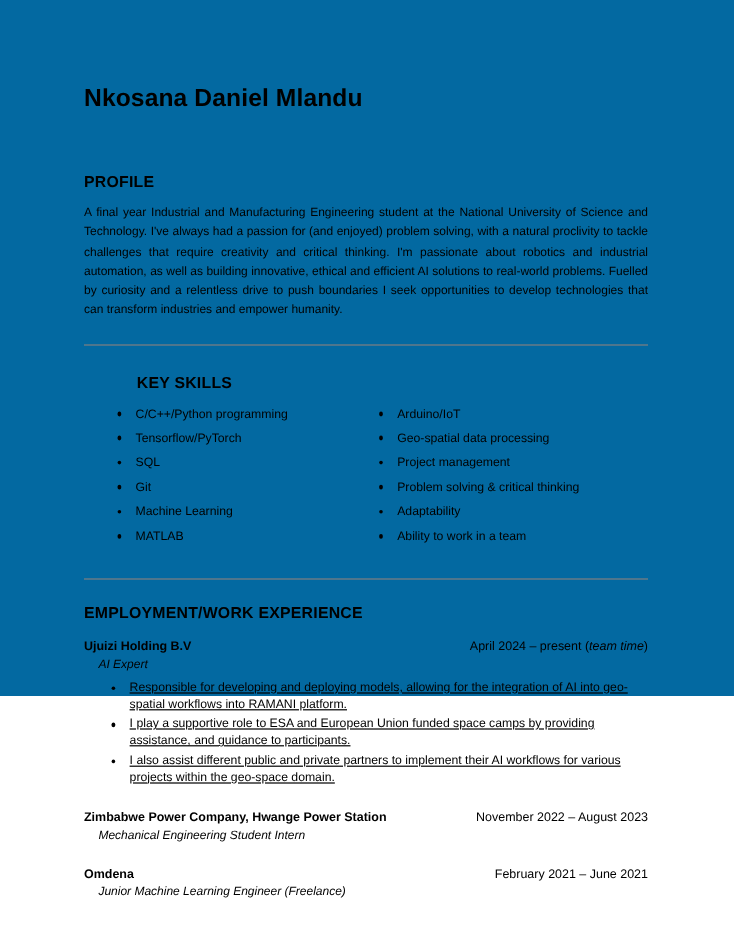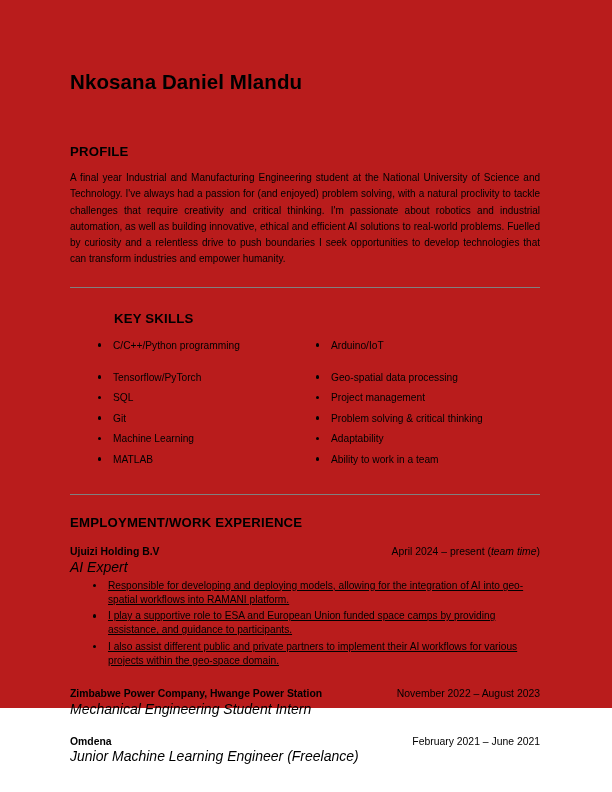--- a/index.html
+++ b/index.html
@@ -12,22 +12,22 @@
     height: 792px;
     font-family: "Liberation Sans", sans-serif;
     color: #000000;
     position: relative;
     overflow: hidden;
   }
   .page {
     position: absolute;
     left: 0; top: 0;
     width: 612px;
-    height: 708px;
-    background: #b91c1c;
+    height: 580px;
+    background: #0369a1;
   }
   .content {
     position: absolute;
     left: 70px;
     top: 64px;
     width: 470px;
   }
 
   
   .header {
@@ -96,21 +96,21 @@
   }
   .skills-col.left  { padding-left: 27px; }
   .skills-col.right { padding-left: 10px; }
   .skill {
     position: relative;
     font-size: 10.2px;
     line-height: 13px;
     padding-left: 16px;
     margin-bottom: 7.5px;
   }
-  .skill.tight { margin-bottom: 19px; }
+  .skill.tight { margin-bottom: 7px; }
   .skill .dot {
     position: absolute;
     left: 1px;
     top: 4.5px;
     width: 3.4px;
     height: 3.4px;
     background: #000;
     border-radius: 50%;
   }
 
@@ -130,23 +130,24 @@
     white-space: nowrap;
   }
   .job-dates {
     font-weight: normal;
     white-space: nowrap;
     text-align: right;
   }
   .job-dates i { font-style: italic; }
   .job-role {
     font-style: italic;
-    font-size: 14px;
+    font-size: 10px;
     line-height: 14px;
     margin-top: 1px;
+    margin-left: 12px;
   }
   .job-bullets {
     margin-top: 5px;
     padding-left: 22px;
     text-decoration: underline;
   }
   .job-bullet {
     position: relative;
     font-size: 10.2px;
     line-height: 14.2px;

